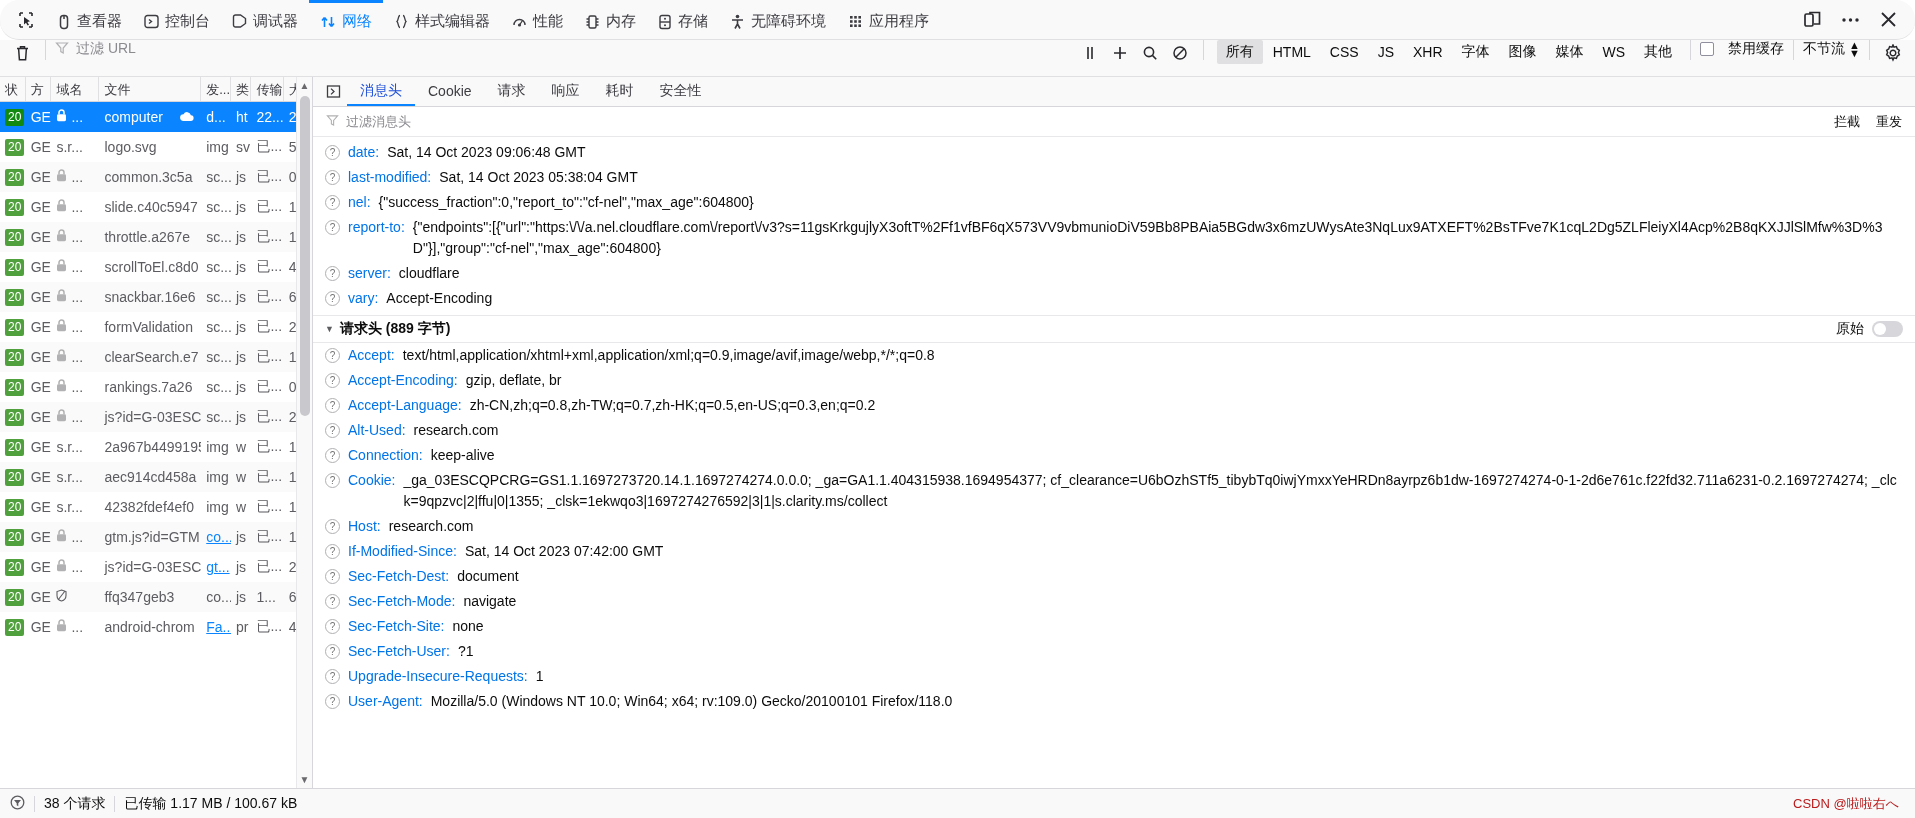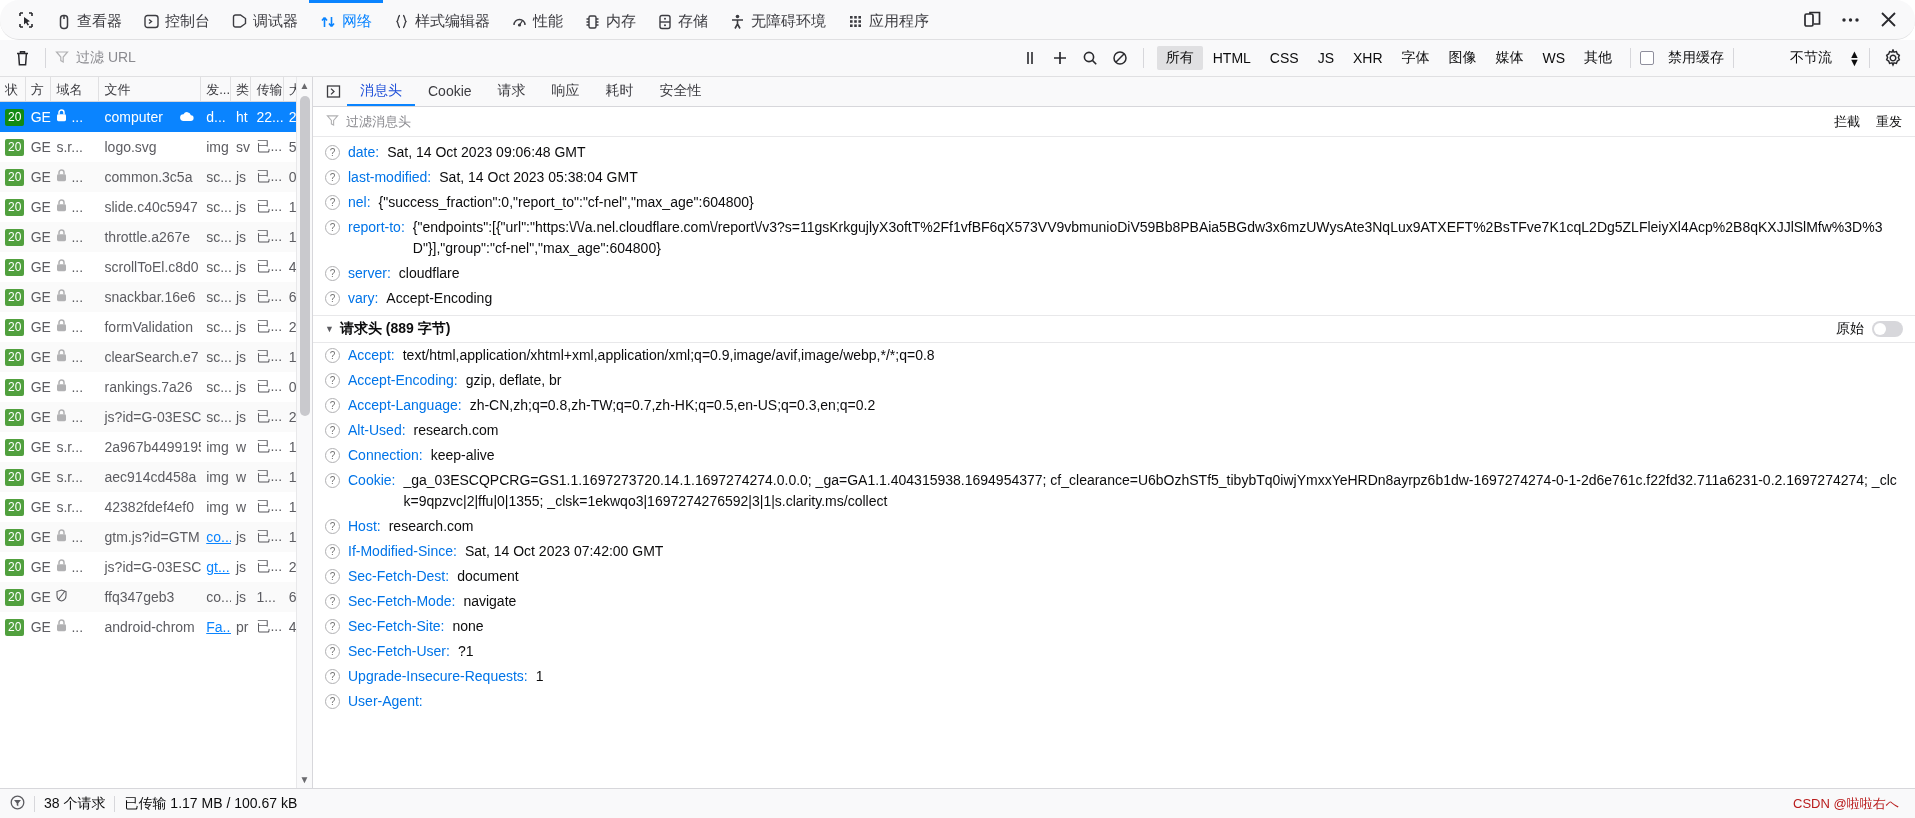--- a/index.html
+++ b/index.html
@@ -39,21 +39,21 @@
   .tabs-spacer { flex: 1; }
   .tool-right { display: flex; align-items: center; padding-right: 10px; gap: 4px; }
   .tool-right .tbtn {
     width: 34px; height: 40px;
     display: flex; align-items: center; justify-content: center; cursor: pointer;
   }
 
   
   .net-toolbar {
     height: 37px; min-height: 37px;
-    display: flex; align-items: center;
+    display: flex; align-items: flex-start;
     background: #f9f9fa;
     border-bottom: 1px solid #e0e0e2;
     padding: 0 8px;
     gap: 2px;
   }
   .icon-btn {
     width: 28px; height: 26px; display: flex; align-items: center; justify-content: center;
     cursor: pointer; border-radius: 2px;
   }
   .vsep { width: 1px; height: 20px; background: #d7d7db; margin: 0 7px; }
@@ -68,21 +68,21 @@
   .ftype {
     padding: 3px 9px; font-size: 14px; color: #0c0c0d; cursor: pointer;
     border-radius: 2px; white-space: nowrap;
   }
   .ftype.active { background: #e0e0e2; }
   .chk-wrap { display: flex; align-items: center; gap: 14px; font-size: 14px; cursor: pointer; white-space: nowrap;}
   .chkbox {
     width: 14px; height: 14px; border: 1.5px solid #8f8f9d; border-radius: 2px; background: #fff;
   }
   .throttle {
-    display: flex; align-items: center; gap: 17px; font-size: 14px; cursor: pointer; white-space: nowrap; margin-left: 47px;
+    display: flex; align-items: center; gap: 4px; font-size: 14px; cursor: pointer; white-space: nowrap;
   }
   .throttle .updown { font-size: 11px; line-height: 10px; display: flex; flex-direction: column;}
 
   
   .body-split { flex: 1; display: flex; min-height: 0; }
 
   
   .req-list {
     width: 313px; min-width: 313px;
     display: flex; flex-direction: column;
@@ -967,20 +967,21 @@
               <span class="hval">?1</span>
             </div>
             <div class="hrow">
               <span class="qico">?</span>
               <span class="hname">Upgrade-Insecure-Requests:</span>
               <span class="hval">1</span>
             </div>
             <div class="hrow">
               <span class="qico">?</span>
               <span class="hname">User-Agent:</span>
+              <span class="hval">Mozilla/5.0 (Windows NT 10.0; Win64; x64; rv:109.0) Gecko/20100101 Firefox/118.0</span>
             </div>
           </div>
       </div>
     </div>
   </div>
 
   <div class="statusbar">
     <span><svg width="15" height="15" viewBox="0 0 15 15">
           <circle cx="7.5" cy="7.5" r="6.3" stroke="#5c5c61" stroke-width="1.3" fill="none"></circle>
           <path d="M4 5 h7 l-2.7 3.2 v3 l-1.6 -1 V8.2z" fill="#5c5c61"></path>

